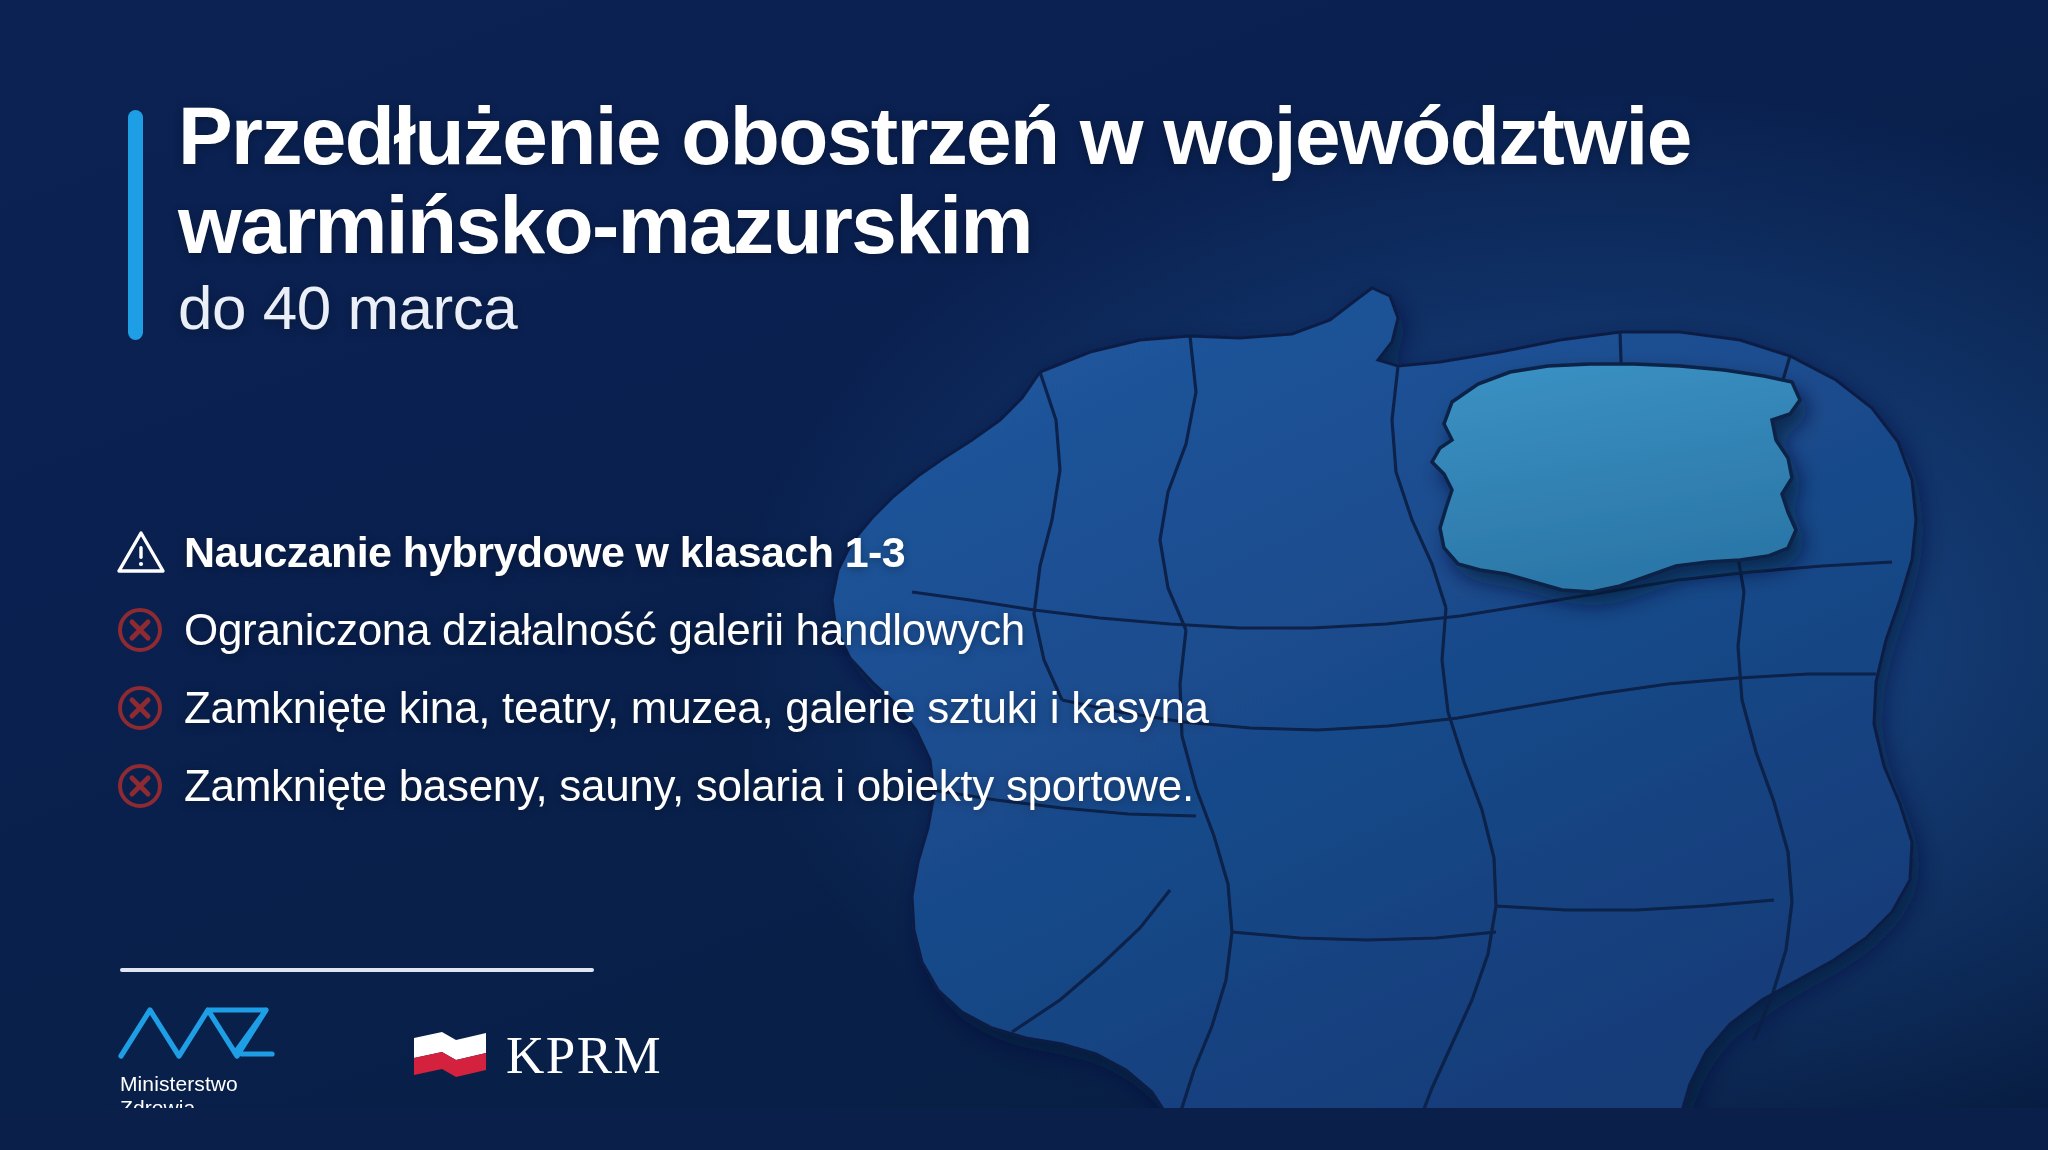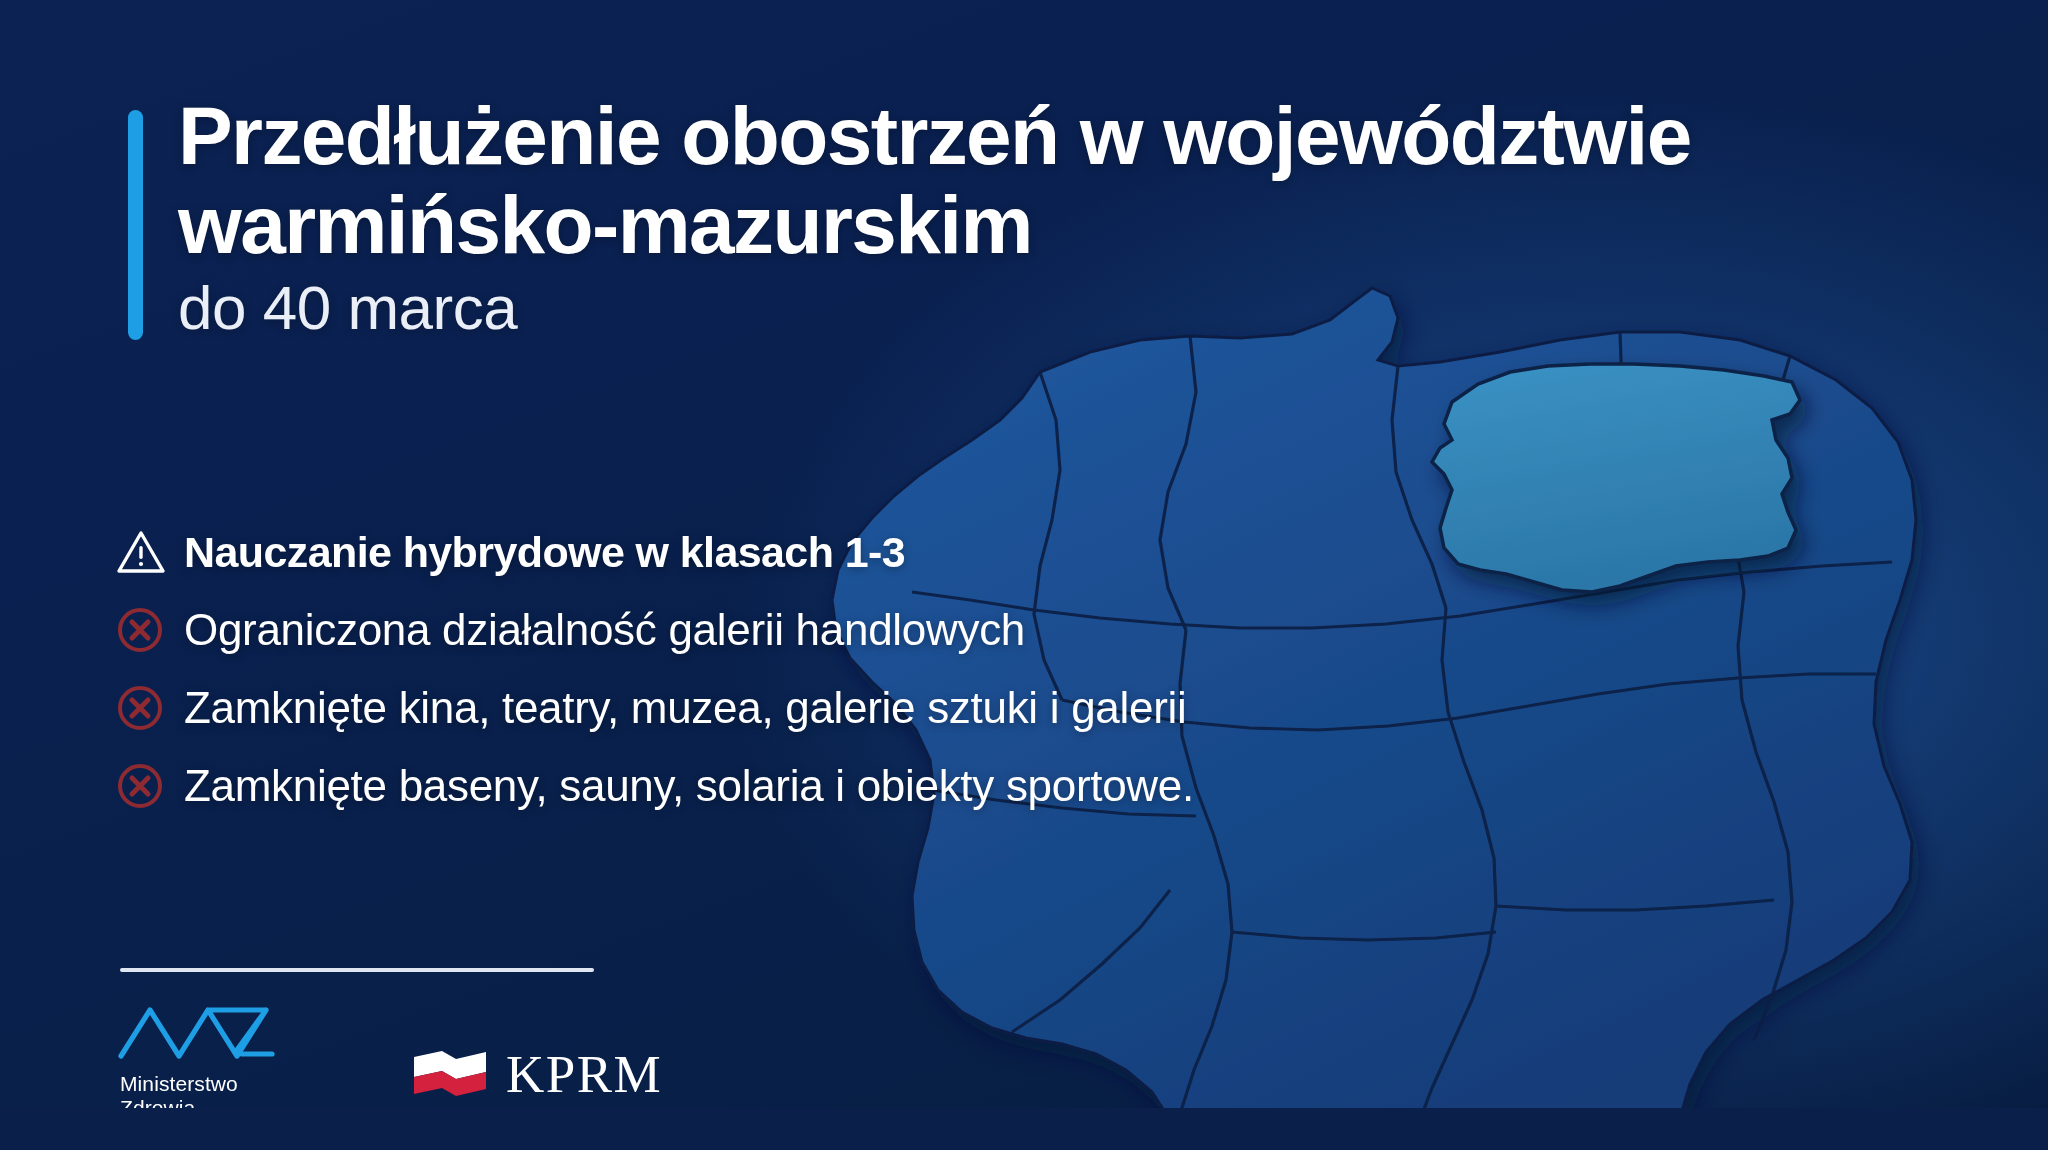--- a/index.html
+++ b/index.html
@@ -125,21 +125,21 @@
     background: #dfe6f2;
     border-radius: 2px;
   }
 
   #footer-logos {
     position: absolute;
     left: 116px;
     top: 1000px;
     height: 120px;
     display: flex;
-    align-items: center;
+    align-items: flex-start;
   }
 
   .logo-mz { width: 200px; }
   .logo-mz .mark { display: block; }
   .logo-mz .caption {
     display: block;
     margin-top: 6px;
     font-size: 21px;
     color: #ffffff;
     font-weight: 400;
@@ -275,21 +275,21 @@
         <span class="bullet-text">Ograniczona działalność galerii handlowych</span>
       </div>
 
       <div class="bullet">
         <span class="bullet-icon">
           <svg width="48" height="48" viewBox="0 0 48 48" xmlns="http://www.w3.org/2000/svg">
             <circle cx="24" cy="24" r="20" fill="none" stroke="#8e2a32" stroke-width="4"></circle>
             <path d="M16 16 L32 32 M32 16 L16 32" stroke="#8e2a32" stroke-width="5" stroke-linecap="round"></path>
           </svg>
         </span>
-        <span class="bullet-text">Zamknięte kina, teatry, muzea, galerie sztuki i galerii</span>
+        <span class="bullet-text">Zamknięte kina, teatry, muzea, galerie sztuki i kasyna</span>
       </div>
 
       <div class="bullet">
         <span class="bullet-icon">
           <svg width="48" height="48" viewBox="0 0 48 48" xmlns="http://www.w3.org/2000/svg">
             <circle cx="24" cy="24" r="20" fill="none" stroke="#8e2a32" stroke-width="4"></circle>
             <path d="M16 16 L32 32 M32 16 L16 32" stroke="#8e2a32" stroke-width="5" stroke-linecap="round"></path>
           </svg>
         </span>
         <span class="bullet-text">Zamknięte baseny, sauny, solaria i obiekty sportowe.</span>

